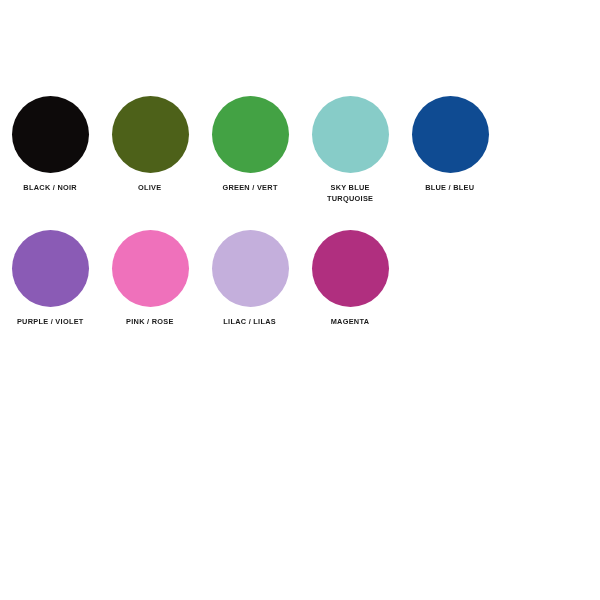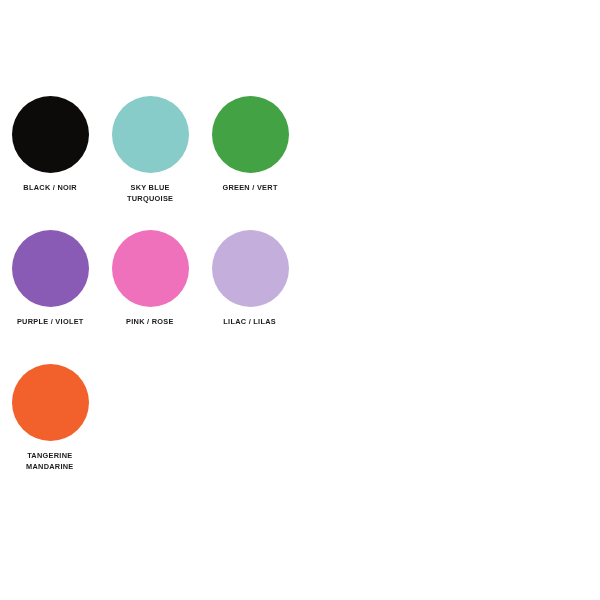--- a/index.html
+++ b/index.html
@@ -64,30 +64,44 @@
 
   <div class="swatch-row">
     <div class="swatch-cell">
       <span class="swatch-circle" style="background-color: rgb(13, 10, 10);"></span>
       <div class="swatch-label" style="color: rgb(26, 26, 26);">
         <span>BLACK / NOIR</span>
         
       </div>
     </div>
     <div class="swatch-cell">
+      <span class="swatch-circle" style="background-color: rgb(77, 97, 25);"></span>
+      <div class="swatch-label" style="color: rgb(26, 26, 26);">
+        <span>OLIVE</span>
+        
+      </div>
+    </div>
+    <div class="swatch-cell">
+      <span class="swatch-circle" style="background-color: rgb(67, 162, 68);"></span>
+      <div class="swatch-label" style="color: rgb(26, 26, 26);">
+        <span>GREEN / VERT</span>
+        
+      </div>
+    </div>
+    <div class="swatch-cell">
       <span class="swatch-circle" style="background-color: rgb(135, 204, 200);"></span>
       <div class="swatch-label" style="color: rgb(26, 26, 26);">
         <span>SKY BLUE</span>
         <span class="line2">TURQUOISE</span>
       </div>
     </div>
     <div class="swatch-cell">
-      <span class="swatch-circle" style="background-color: rgb(67, 162, 68);"></span>
+      <span class="swatch-circle" style="background-color: rgb(15, 75, 146);"></span>
       <div class="swatch-label" style="color: rgb(26, 26, 26);">
-        <span>GREEN / VERT</span>
+        <span>BLUE / BLEU</span>
         
       </div>
     </div>
   </div>
 
   <div class="swatch-row">
     <div class="swatch-cell">
       <span class="swatch-circle" style="background-color: rgb(138, 91, 181);"></span>
       <div class="swatch-label" style="color: rgb(26, 26, 26);">
         <span>PURPLE / VIOLET</span>
@@ -101,25 +115,25 @@
         
       </div>
     </div>
     <div class="swatch-cell">
       <span class="swatch-circle" style="background-color: rgb(196, 175, 220);"></span>
       <div class="swatch-label" style="color: rgb(26, 26, 26);">
         <span>LILAC / LILAS</span>
         
       </div>
     </div>
+    <div class="swatch-cell">
+      <span class="swatch-circle" style="background-color: rgb(176, 47, 127);"></span>
+      <div class="swatch-label" style="color: rgb(26, 26, 26);">
+        <span>MAGENTA</span>
+        
+      </div>
+    </div>
   </div>
 
   <div class="swatch-row">
-    <div class="swatch-cell">
-      <span class="swatch-circle" style="background-color: rgb(242, 97, 44);"></span>
-      <div class="swatch-label" style="color: rgb(26, 26, 26);">
-        <span>TANGERINE</span>
-        <span class="line2">MANDARINE</span>
-      </div>
-    </div>
   </div>
 
 </div>
 
 </body></html>

